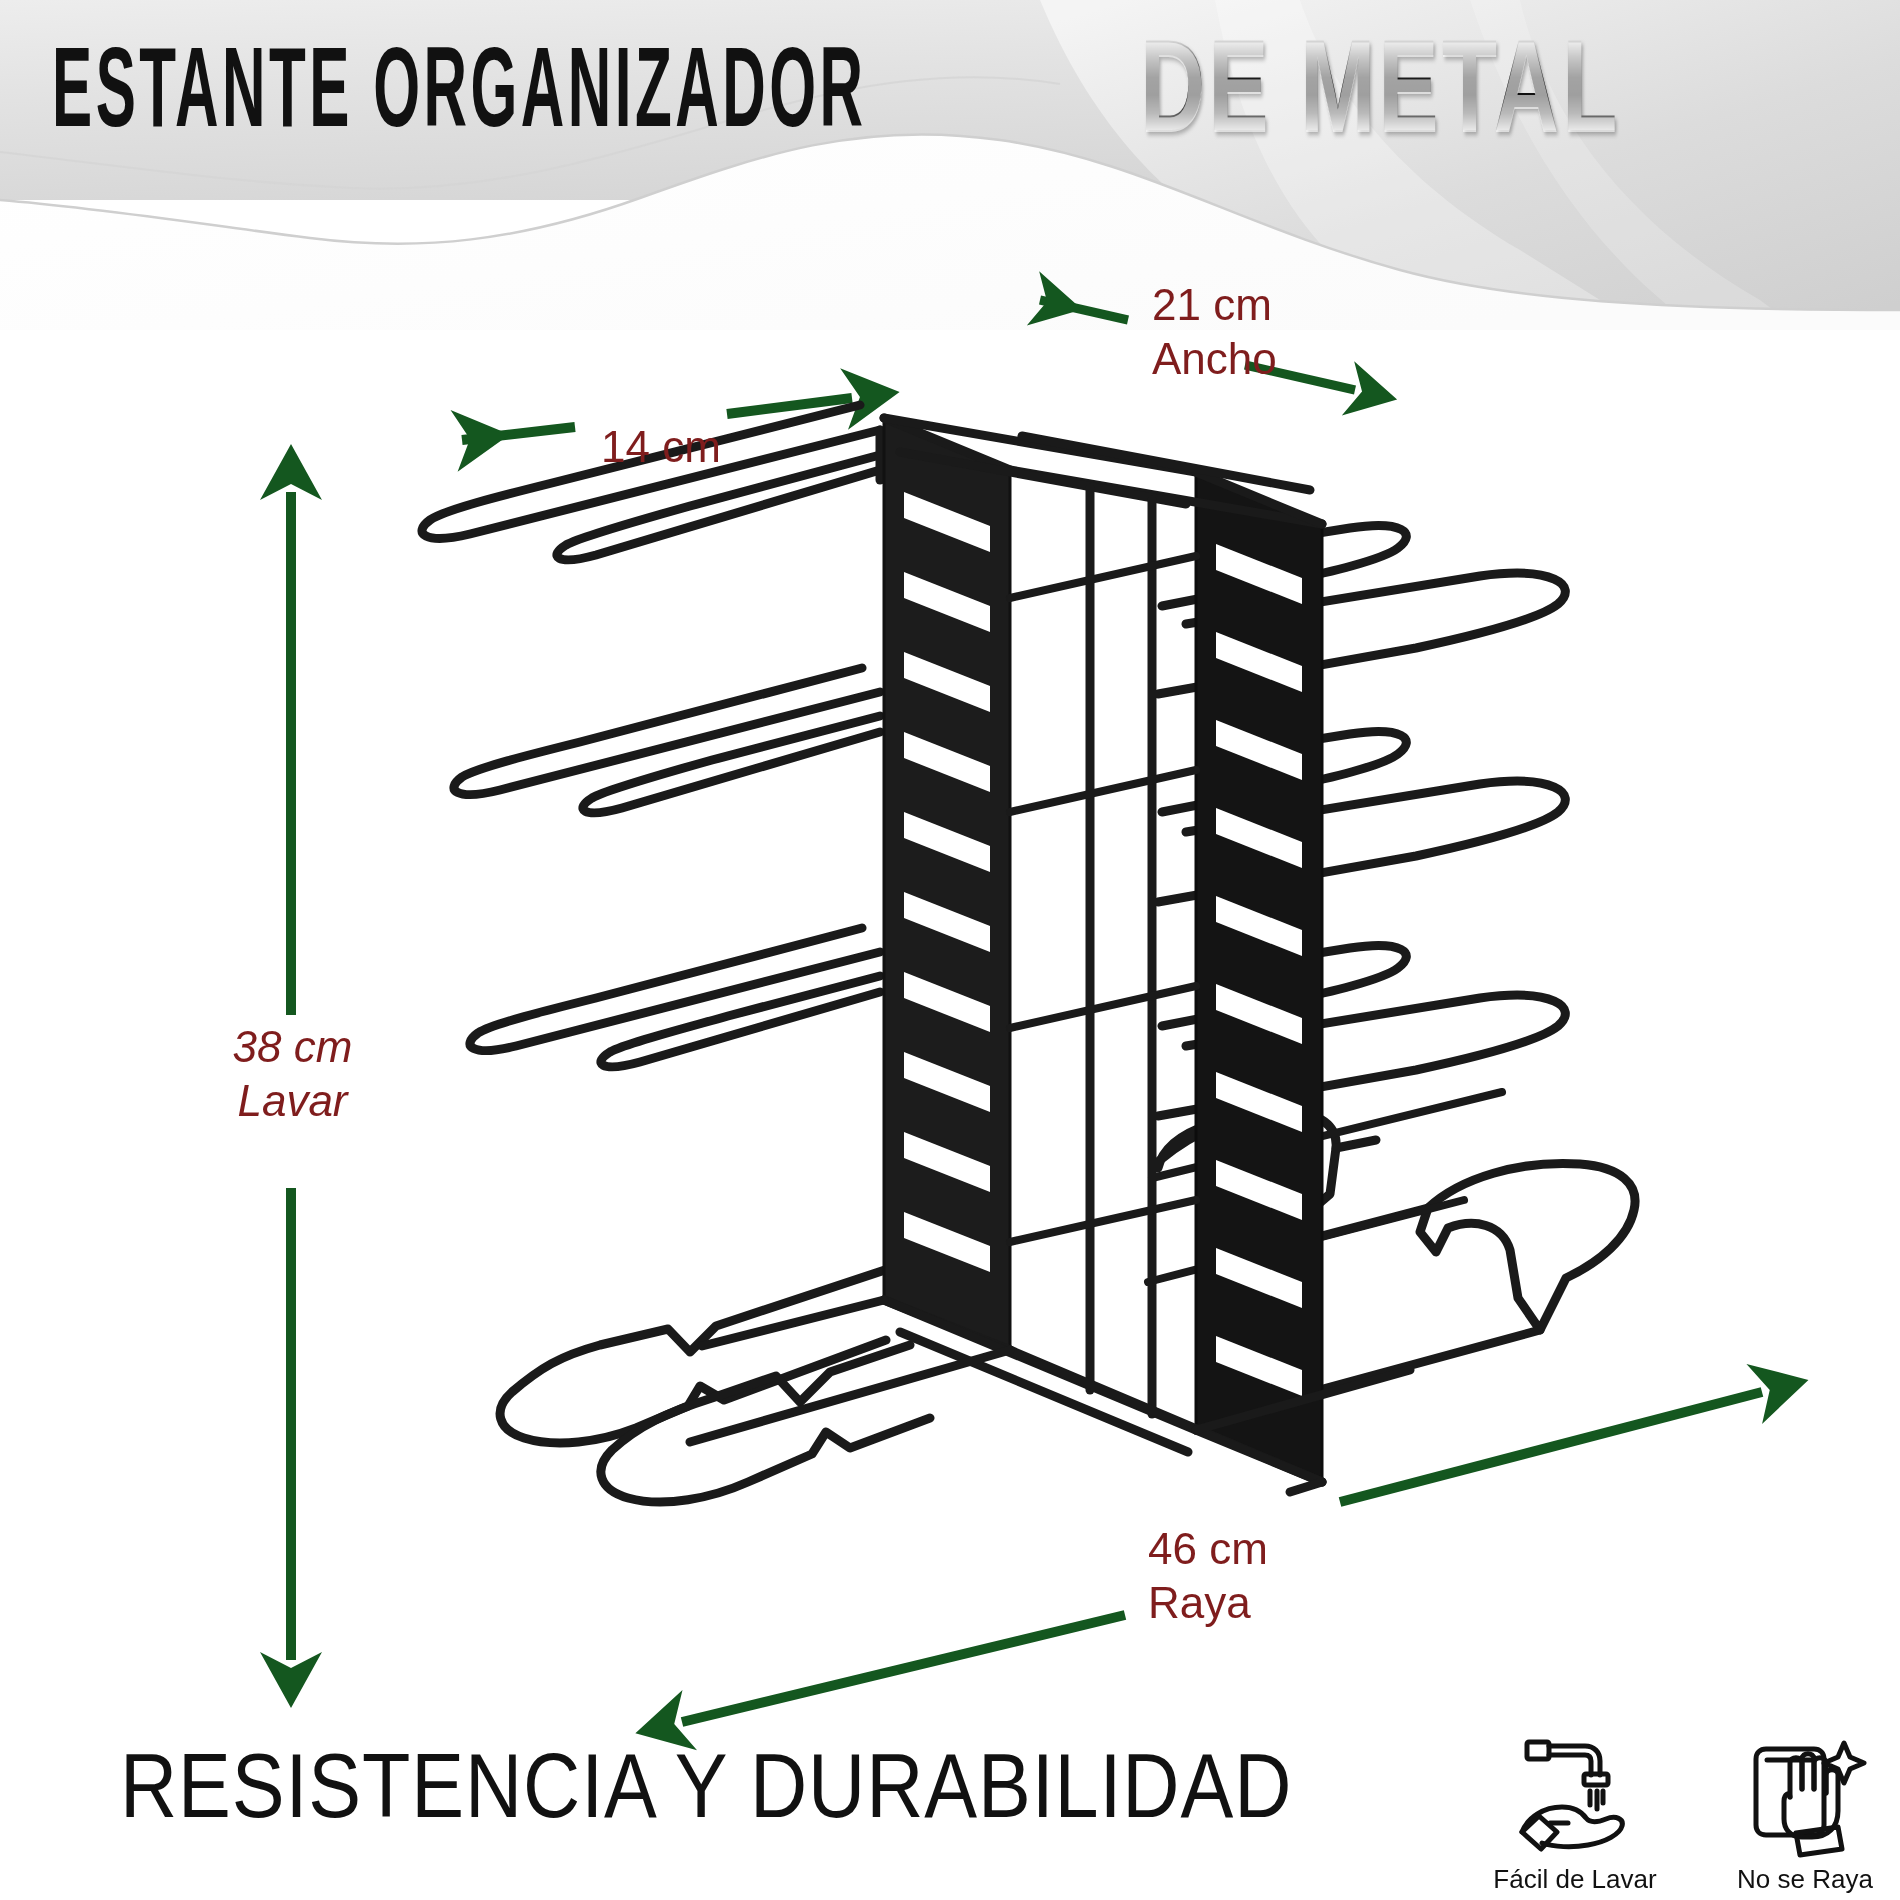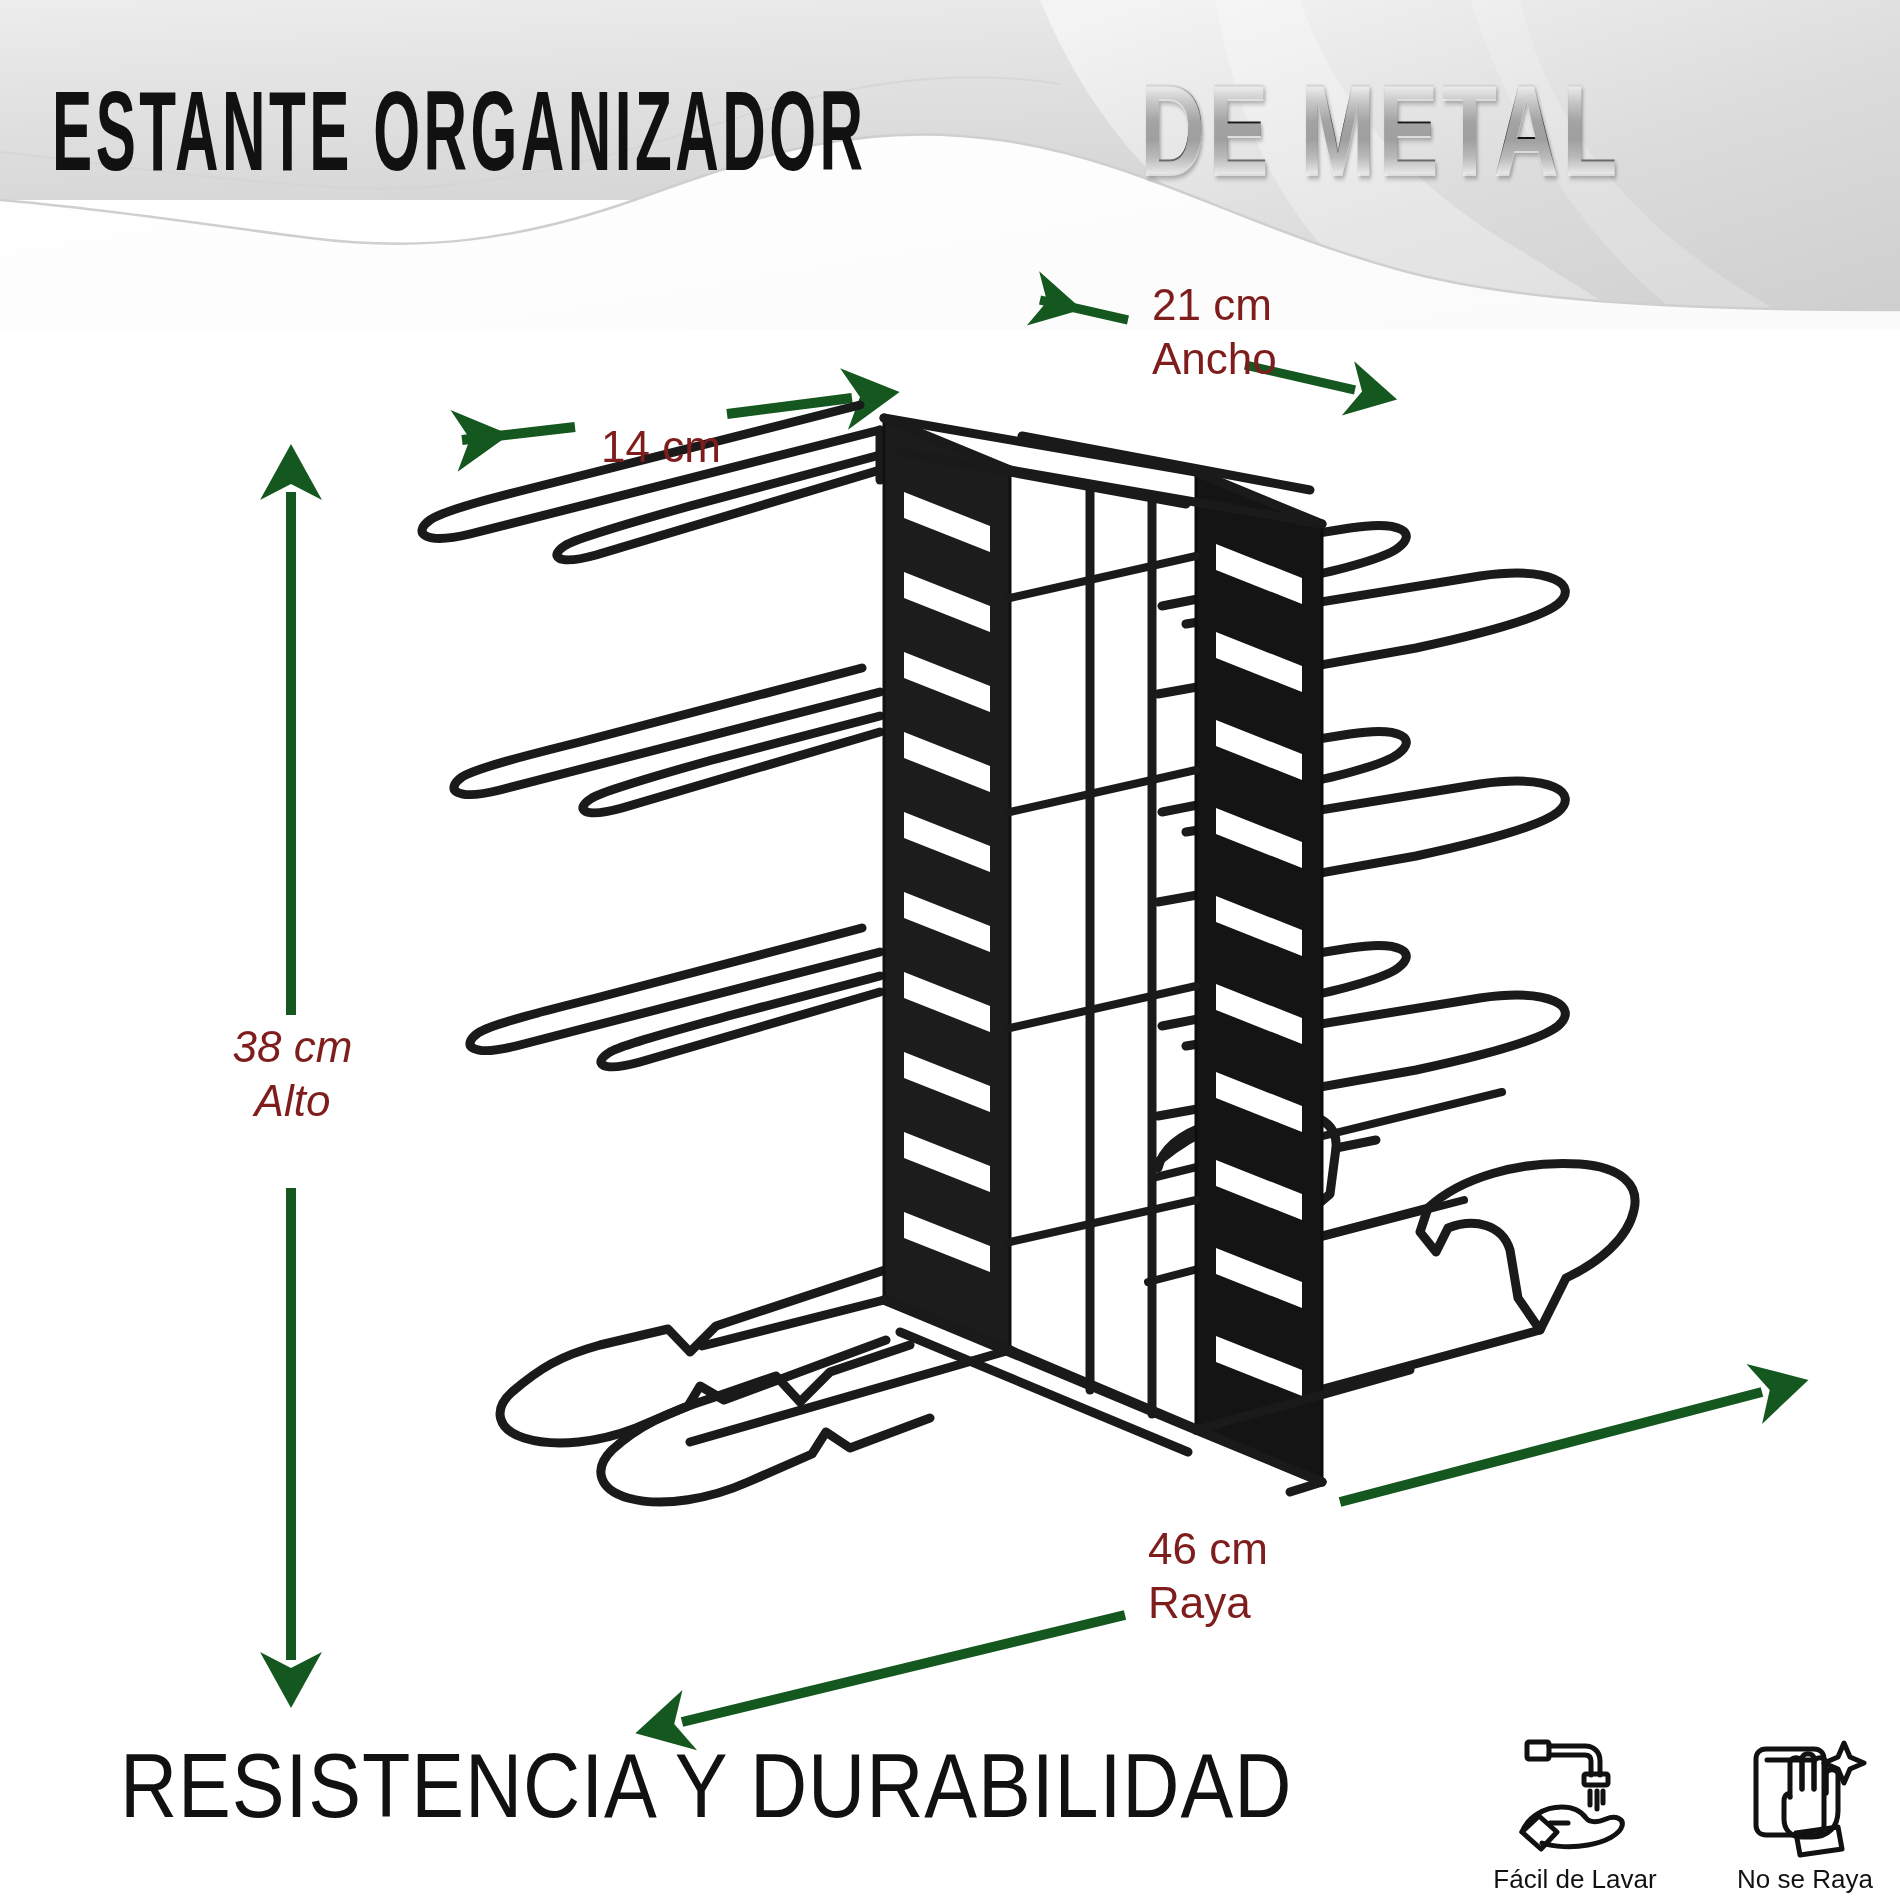--- a/index.html
+++ b/index.html
@@ -6,21 +6,21 @@
   html,body { width:1900px; height:1900px; background:#fff;
               font-family:"Liberation Sans", sans-serif; overflow:hidden; }
 
   #stage { position:relative; width:1900px; height:1900px; background:#ffffff; }
 
   
   .banner { position:absolute; left:0; top:0; width:1900px; height:330px; overflow:hidden; }
   .banner svg { position:absolute; left:0; top:0; }
 
   .title-row { position:absolute; left:0; top:0; width:1900px; height:175px;
-               display:flex; align-items:center;margin-top:44px; }
+               display:flex; align-items:center; }
 
   .title-a {
     position:absolute; left:52px; top:30px;
     font-family:"Liberation Sans", sans-serif;
     font-weight:bold; font-size:86px; line-height:1;
     letter-spacing:5px;
     color:#111;
     transform:scaleX(0.70) scaleY(1.32);
     transform-origin:left top;
     white-space:nowrap;
@@ -365,21 +365,21 @@
     <div>21 cm</div>
     <div>Ancho</div>
   </div>
 
   <div class="dim" style="left:601px; top:420px;">
     <div>14 cm</div>
   </div>
 
   <div class="dim center" style="left:165px; top:1020px; width:255px;">
     <div>38 cm</div>
-    <div>Alto</div>
+    <div>Lavar</div>
   </div>
 
   <div class="dim" style="left:1148px; top:1522px;">
     <div>46 cm</div>
     <div>Raya</div>
   </div>
 
   <div class="footer-title">RESISTENCIA Y DURABILIDAD</div>
 
   <div class="feat" style="left:1470px; top:1730px;">

